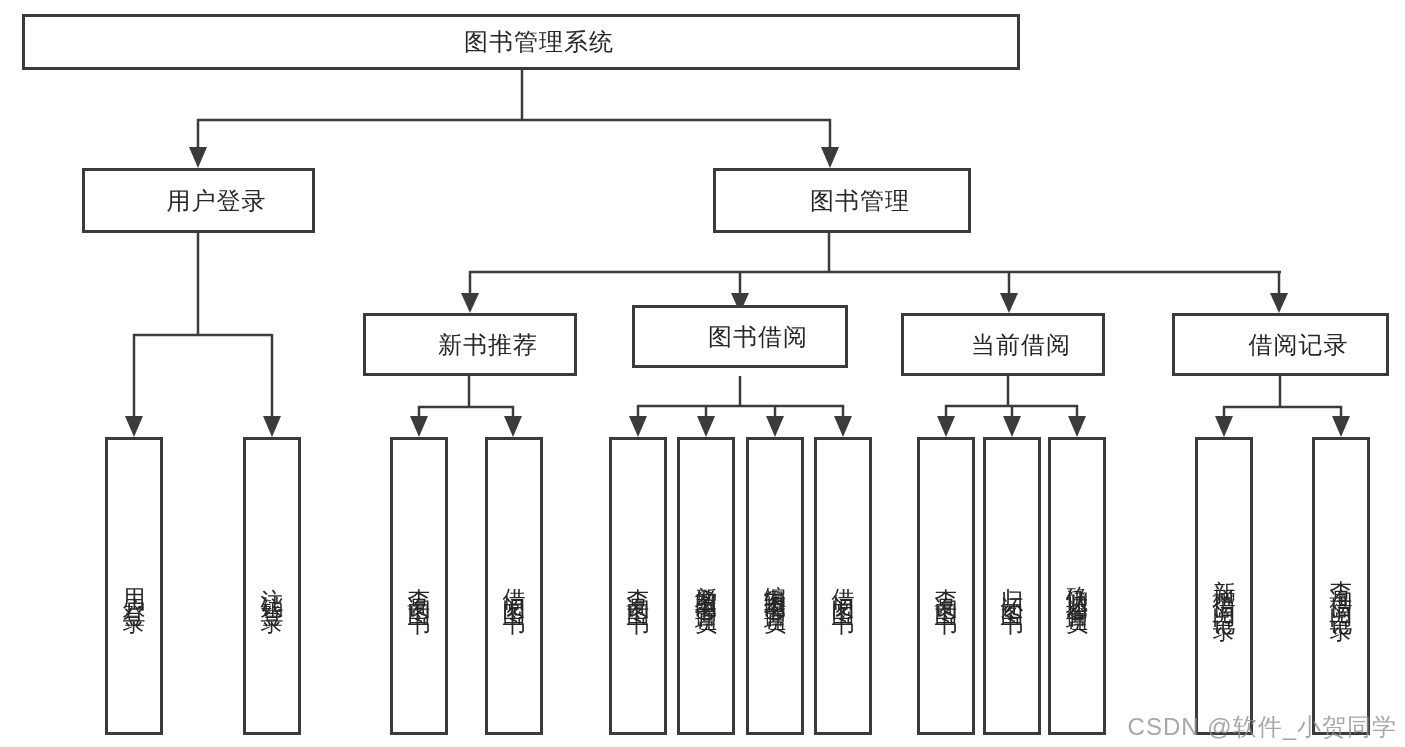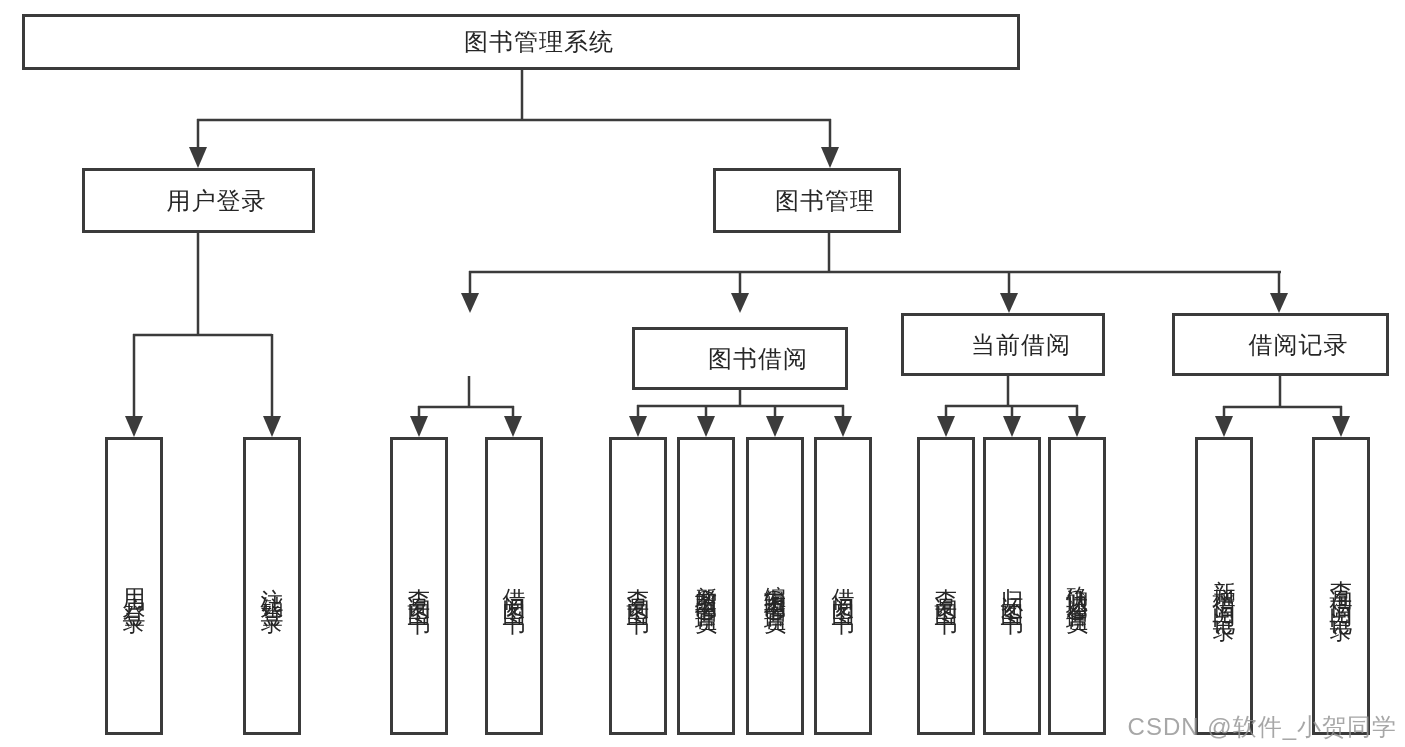--- a/index.html
+++ b/index.html
@@ -144,23 +144,24 @@
       <line x1="1224" y1="406" x2="1224" y2="420"></line>
       <polygon points="1215,416 1233,416 1224,437"></polygon>
       <line x1="1341" y1="406" x2="1341" y2="420"></line>
       <polygon points="1332,416 1350,416 1341,437"></polygon>
     </g>
   </svg>
 
   <div class="box h-box" style="left:22px; top:14px; width:998px; height:56px;">图书管理系统</div>
 
   <div class="box h-box" style="left:82px; top:168px; width:233px; height:65px;">用户登录</div>
-  <div class="box h-box" style="left:713px; top:168px; width:188px; height:65px;text-align:center;">图书管理</div>
-
-  <div class="box h-box" style="left:632px; top:327px; width:216px; height:63px;">图书借阅</div>
+  <div class="box h-box" style="left:713px; top:168px; width:258px; height:65px;text-align:center;">图书管理</div>
+
+  <div class="box h-box" style="left:363px; top:313px; width:214px; height:63px;">新书推荐</div>
+  <div class="box h-box" style="left:632px; top:305px; width:216px; height:63px;">图书借阅</div>
   <div class="box h-box" style="left:901px; top:313px; width:204px; height:63px;">当前借阅</div>
   <div class="box h-box" style="left:1172px; top:313px; width:217px; height:63px;">借阅记录</div>
 
   <div class="box v-box" style="left:105px; top:437px; width:58px; height:298px;">
     <span class="v-label">用户登录</span>
   </div>
   <div class="box v-box" style="left:243px; top:437px; width:58px; height:298px;">
     <span class="v-label">注销登录</span>
   </div>
 

